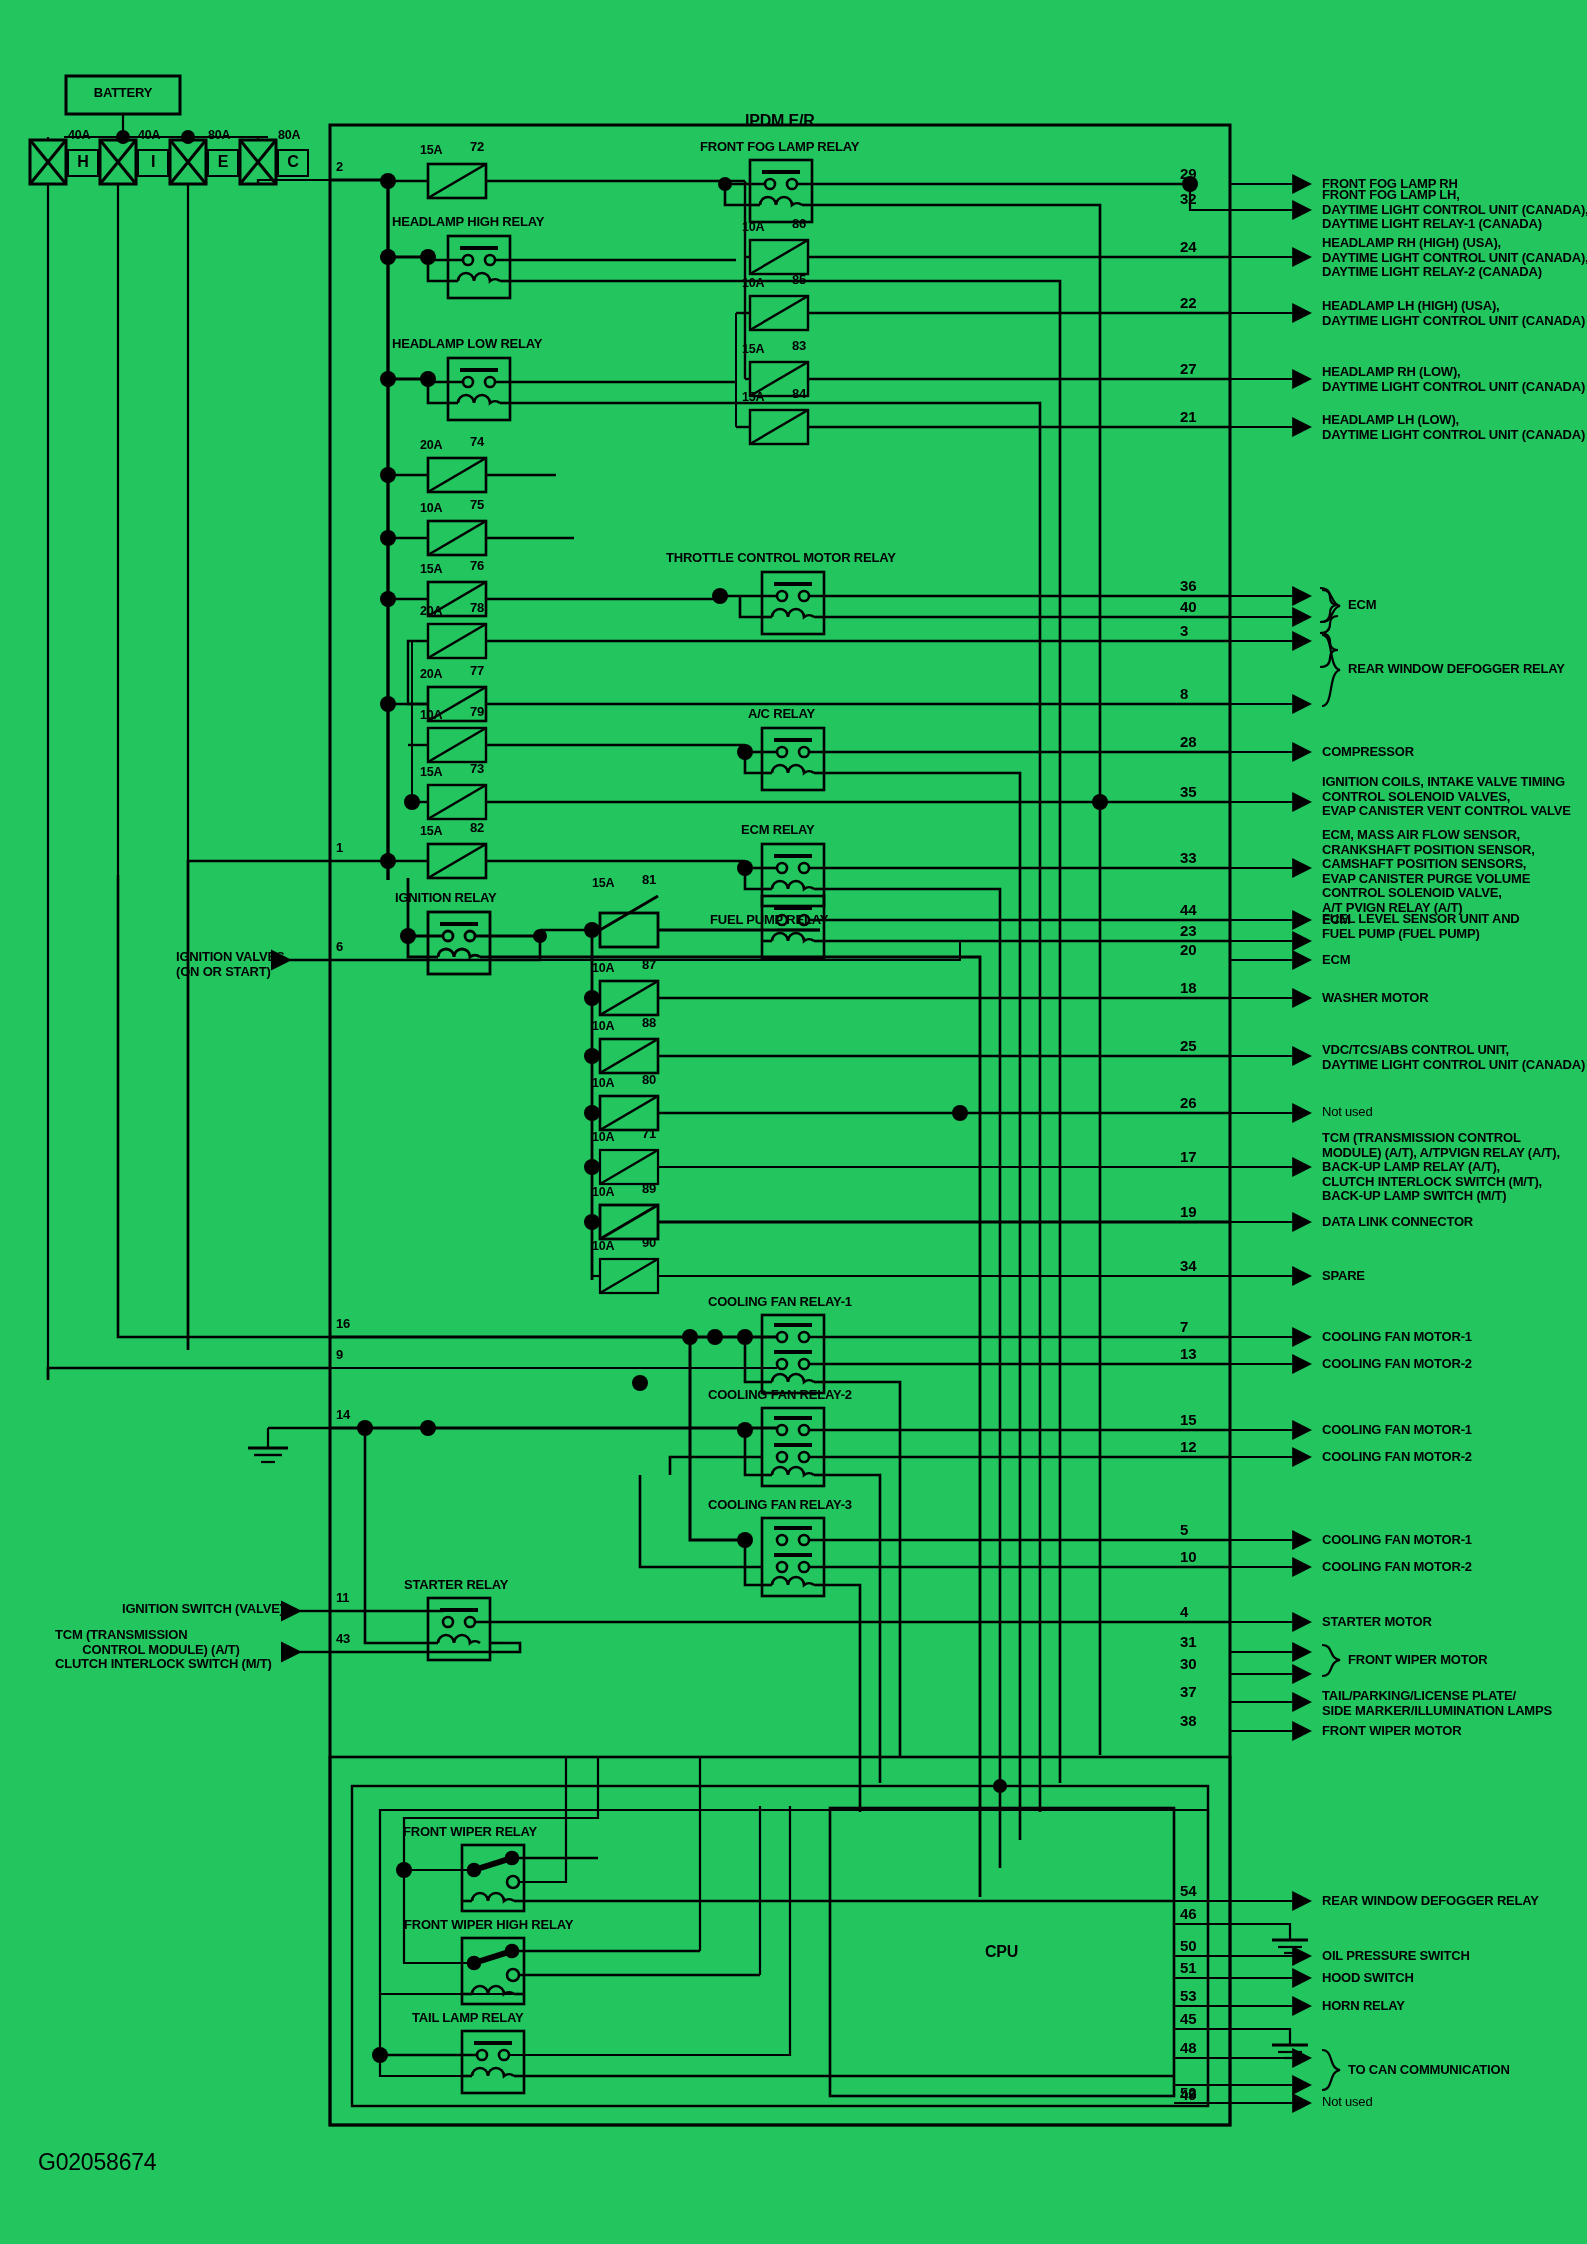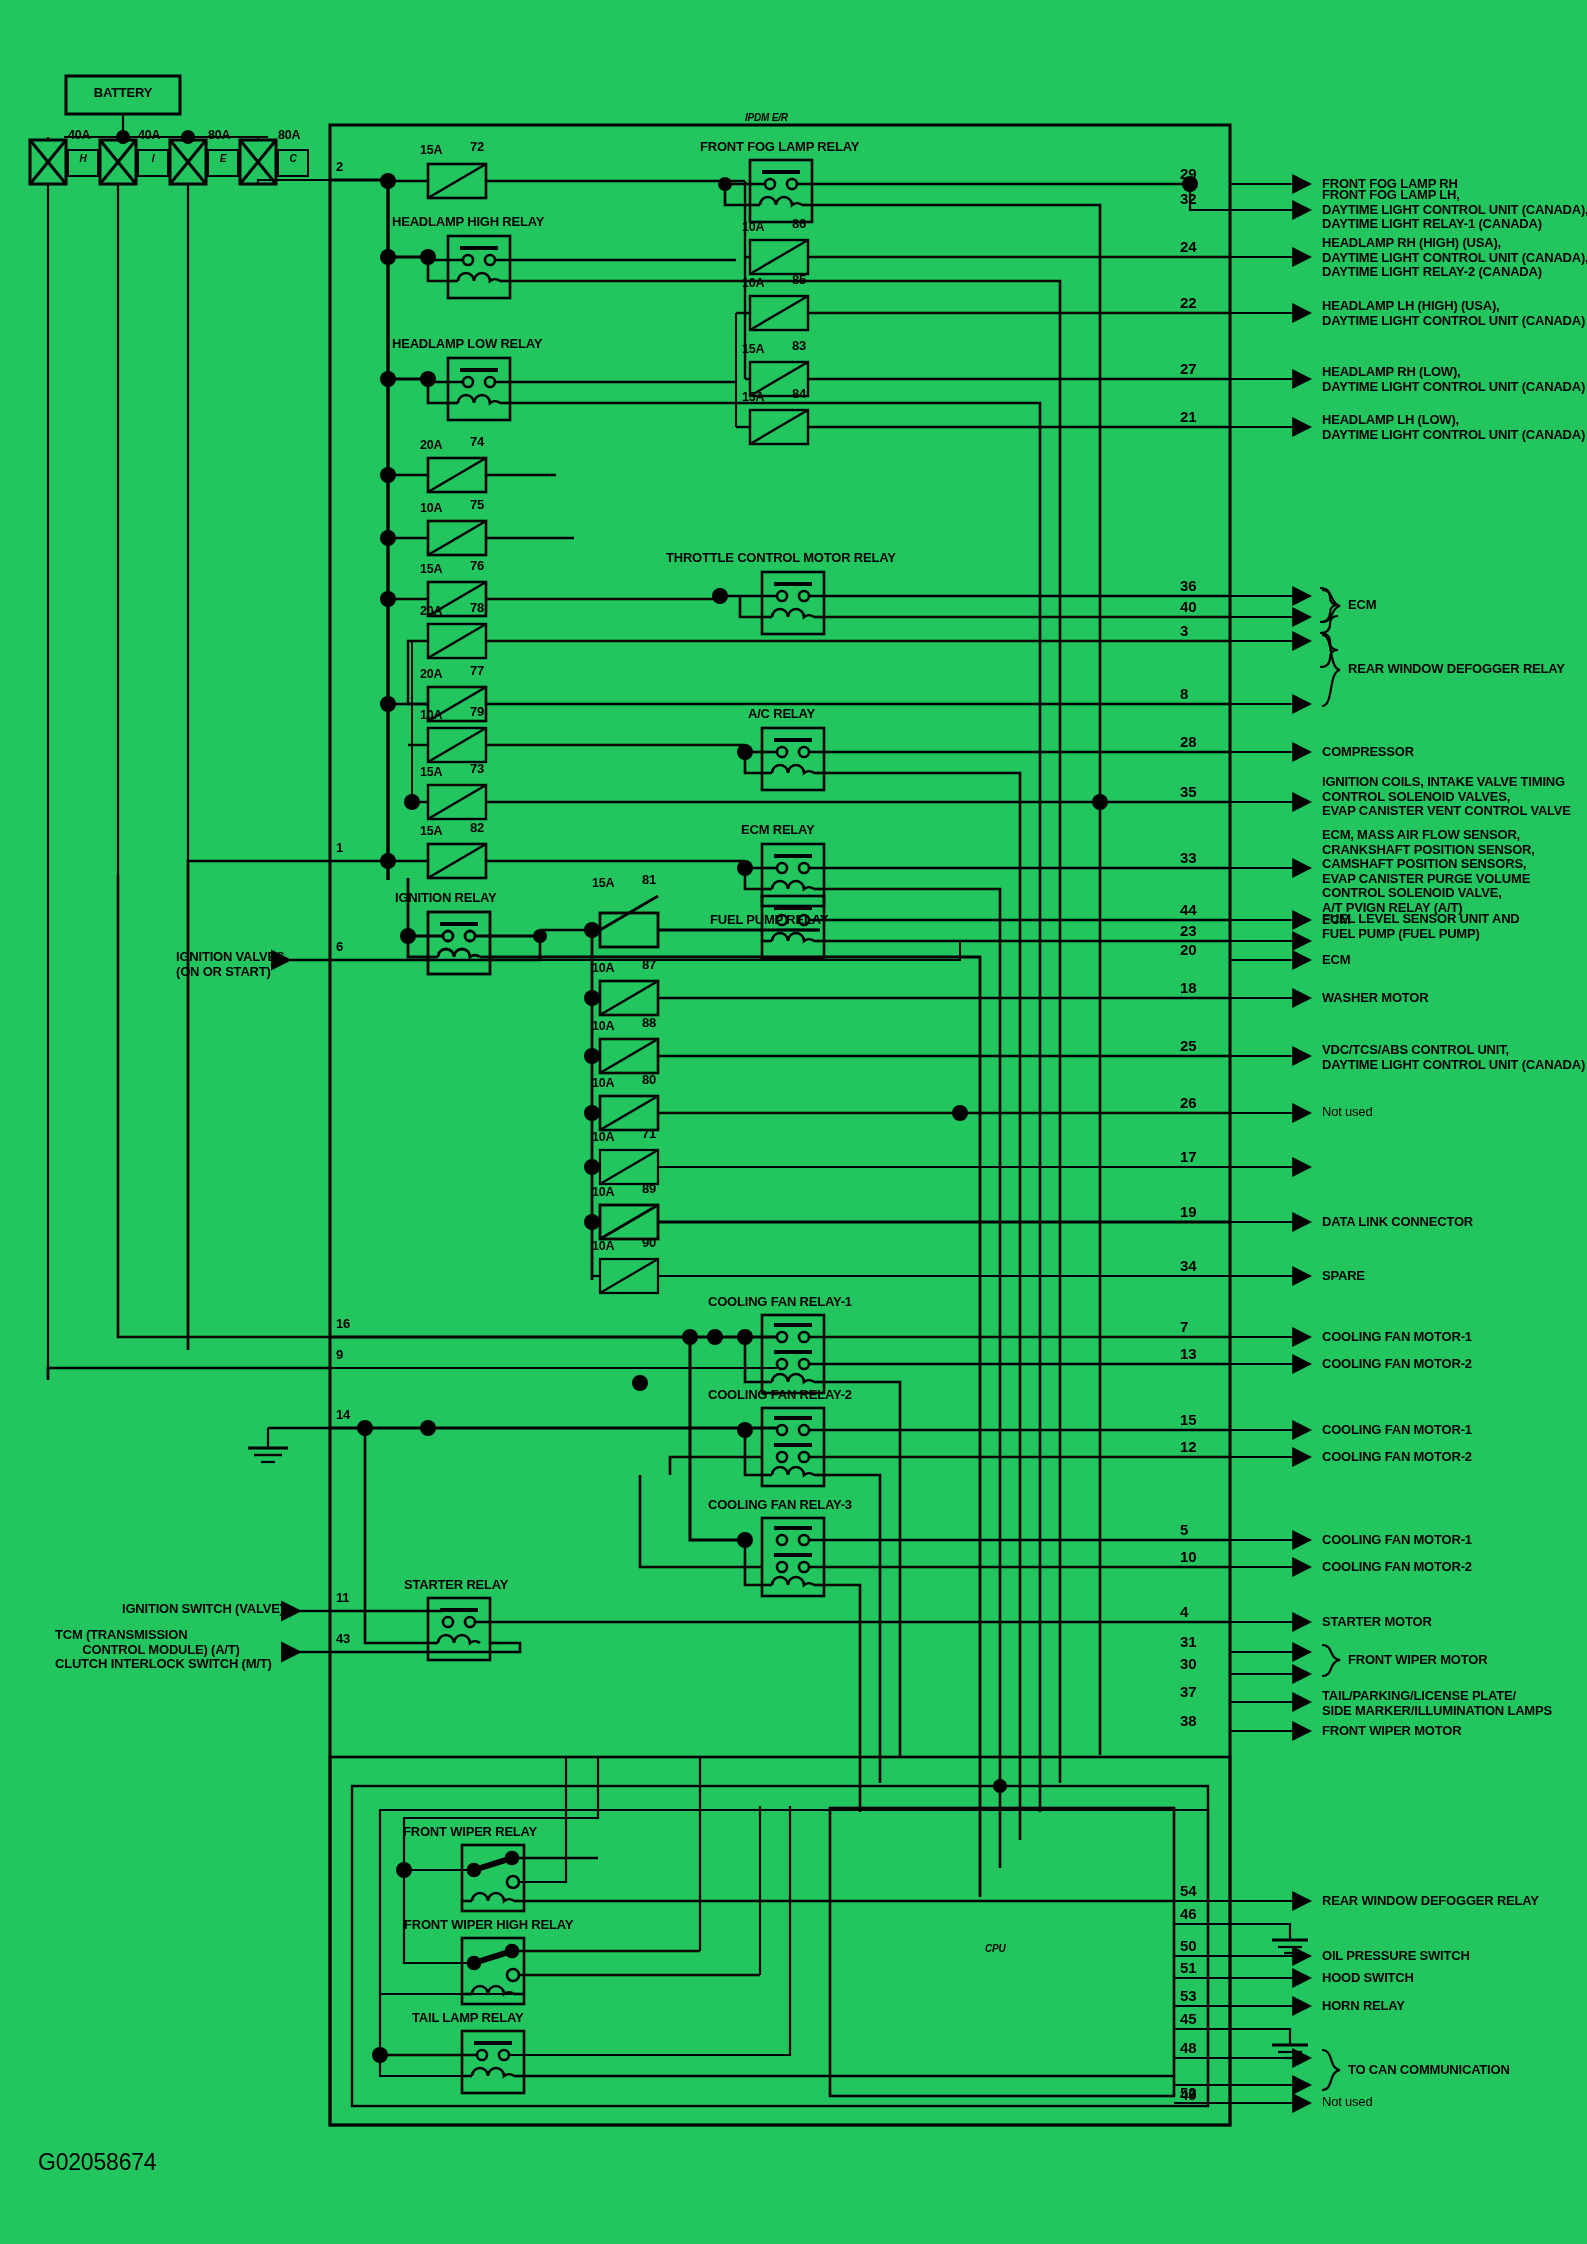--- a/index.html
+++ b/index.html
@@ -4,21 +4,21 @@
 <title>IPDM E/R Wiring Diagram</title>
 <style>
   html,body{margin:0;padding:0;background:#fff;}
   body{font-family:"Liberation Sans",sans-serif;}
   #stage{position:relative;width:1587px;height:2244px;background:#22c55e;overflow:hidden;padding-left:19px;}
   #svgroot{position:absolute;left:0;top:0;width:1587px;height:2244px;}
   .lbl{position:absolute;font-family:"Liberation Sans",sans-serif;color:#000;
        font-weight:bold;white-space:pre;line-height:1.12;letter-spacing:-0.2px;}
   .t12{font-size:12.5px;}
   .t13{font-size:13px;}
-  .t14{font-size:10px;font-style:italic;}
+  .t14{font-size:16px;}
   .t22{font-size:23px;font-weight:normal;}
   .nobold{font-weight:normal;}
   .term{position:absolute;font-size:15px;font-weight:bold;text-align:left;}
   .ctr{text-align:center;}
 </style>
 </head>
 <body>
 
 <div id="stage">
 
@@ -770,20 +770,25 @@
 CONTROL SOLENOID VALVE,
 A/T PVIGN RELAY (A/T)</div>
 <div class="lbl t13" style="left:1322px;top:913px;">ECM</div>
 <div class="lbl t13" style="left:1322px;top:912px;">FUEL LEVEL SENSOR UNIT AND
 FUEL PUMP (FUEL PUMP)</div>
 <div class="lbl t13" style="left:1322px;top:953px;">ECM</div>
 <div class="lbl t13" style="left:1322px;top:991px;">WASHER MOTOR</div>
 <div class="lbl t13" style="left:1322px;top:1043px;">VDC/TCS/ABS CONTROL UNIT,
 DAYTIME LIGHT CONTROL UNIT (CANADA)</div>
 <div class="lbl t13 nobold" style="left:1322px;top:1105px;">Not used</div>
+<div class="lbl t13" style="left:1322px;top:1131px;">TCM (TRANSMISSION CONTROL
+MODULE) (A/T), A/TPVIGN RELAY (A/T),
+BACK-UP LAMP RELAY (A/T),
+CLUTCH INTERLOCK SWITCH (M/T),
+BACK-UP LAMP SWITCH (M/T)</div>
 <div class="lbl t13" style="left:1322px;top:1215px;">DATA LINK CONNECTOR</div>
 <div class="lbl t13" style="left:1322px;top:1269px;">SPARE</div>
 <div class="lbl t13" style="left:1322px;top:1330px;">COOLING FAN MOTOR-1</div>
 <div class="lbl t13" style="left:1322px;top:1357px;">COOLING FAN MOTOR-2</div>
 <div class="lbl t13" style="left:1322px;top:1423px;">COOLING FAN MOTOR-1</div>
 <div class="lbl t13" style="left:1322px;top:1450px;">COOLING FAN MOTOR-2</div>
 <div class="lbl t13" style="left:1322px;top:1533px;">COOLING FAN MOTOR-1</div>
 <div class="lbl t13" style="left:1322px;top:1560px;">COOLING FAN MOTOR-2</div>
 <div class="lbl t13" style="left:1322px;top:1615px;">STARTER MOTOR</div>
 <div class="lbl t13" style="left:1348px;top:1653px;">FRONT WIPER MOTOR</div>

